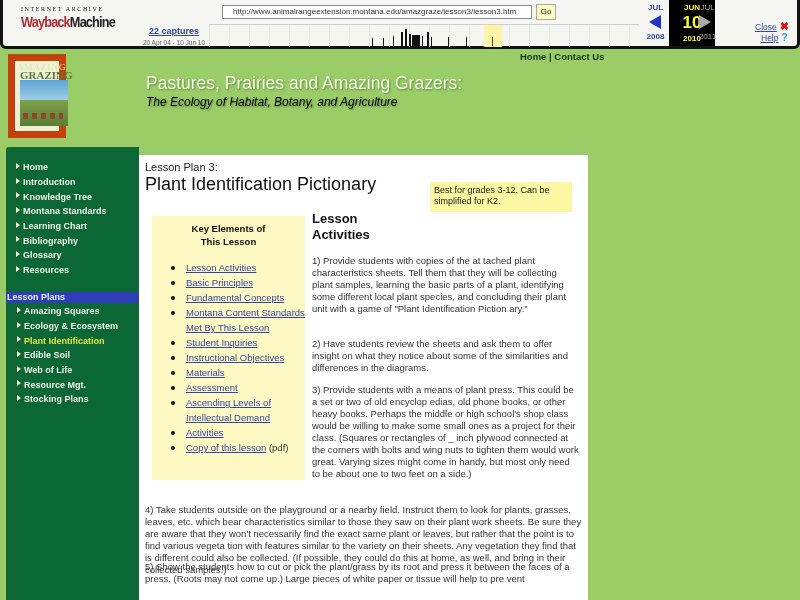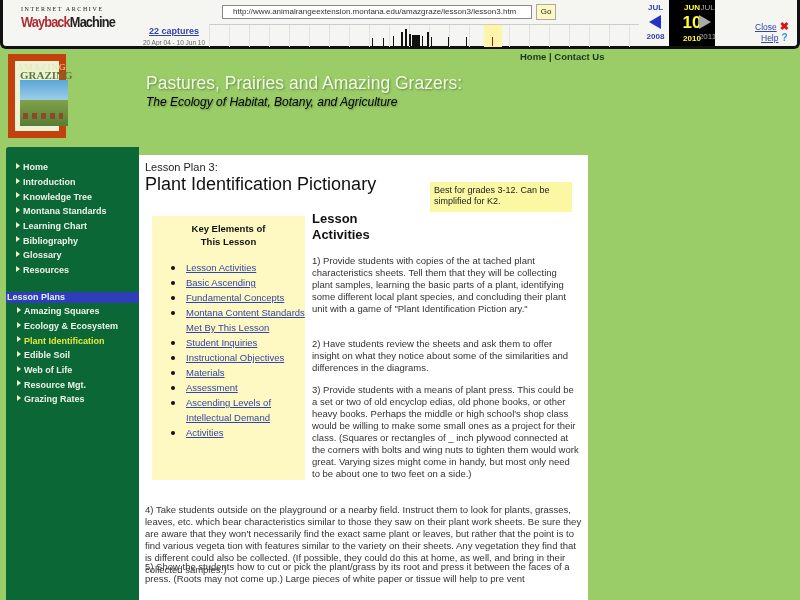--- a/index.html
+++ b/index.html
@@ -220,46 +220,47 @@
     <div class="nav-item sub">
         <span class="tri"></span>
         <span>Web of Life</span>
       </div>
     <div class="nav-item sub">
         <span class="tri"></span>
         <span>Resource Mgt.</span>
       </div>
     <div class="nav-item sub">
         <span class="tri"></span>
-        <span>Grazing Rates</span>
+        <span>Stocking Plans</span>
       </div>
   </div>
 </div>
 
 <div class="content">
   <div class="lp-label">Lesson Plan 3:</div>
   <div class="lp-title">Plant Identification Pictionary</div>
   <div class="grades">Best for grades 3-12. Can be simplified for K2.</div>
 
   <div class="key-box">
     <div class="key-title">
       <div>Key Elements of</div>
       <div>This Lesson</div>
     </div>
     <ul class="key-list">
       <li><a>Lesson Activities</a></li>
-      <li><a>Basic Ascending</a></li>
+      <li><a>Basic Principles</a></li>
       <li><a>Fundamental Concepts</a></li>
       <li><a>Montana Content Standards Met By This Lesson</a></li>
       <li><a>Student Inquiries</a></li>
       <li><a>Instructional Objectives</a></li>
       <li><a>Materials</a></li>
       <li><a>Assessment</a></li>
       <li><a>Ascending Levels of Intellectual Demand</a></li>
       <li><a>Activities</a></li>
+      <li><a>Copy of this lesson</a> <span>(pdf)</span></li>
     </ul>
   </div>
 
   <div class="act-head">
     <div>Lesson</div>
     <div>Activities</div>
   </div>
   <p class="para p1">1) Provide students with copies of the at tached plant characteristics sheets. Tell them that they will be collecting plant samples, learning the basic parts of a plant, identifying some different local plant species, and concluding their plant unit with a game of "Plant Identification Piction ary."</p>
   <p class="para p2">2) Have students review the sheets and ask them to offer insight on what they notice about some of the similarities and differences in the diagrams.</p>
   <p class="para p3">3) Provide students with a means of plant press. This could be a set or two of old encyclop edias, old phone books, or other heavy books. Perhaps the middle or high school's shop class would be willing to make some small ones as a project for their class. (Squares or rectangles of _ inch plywood connected at the corners with bolts and wing nuts to tighten them would work great. Varying sizes might come in handy, but most only need to be about one to two feet on a side.)</p>

